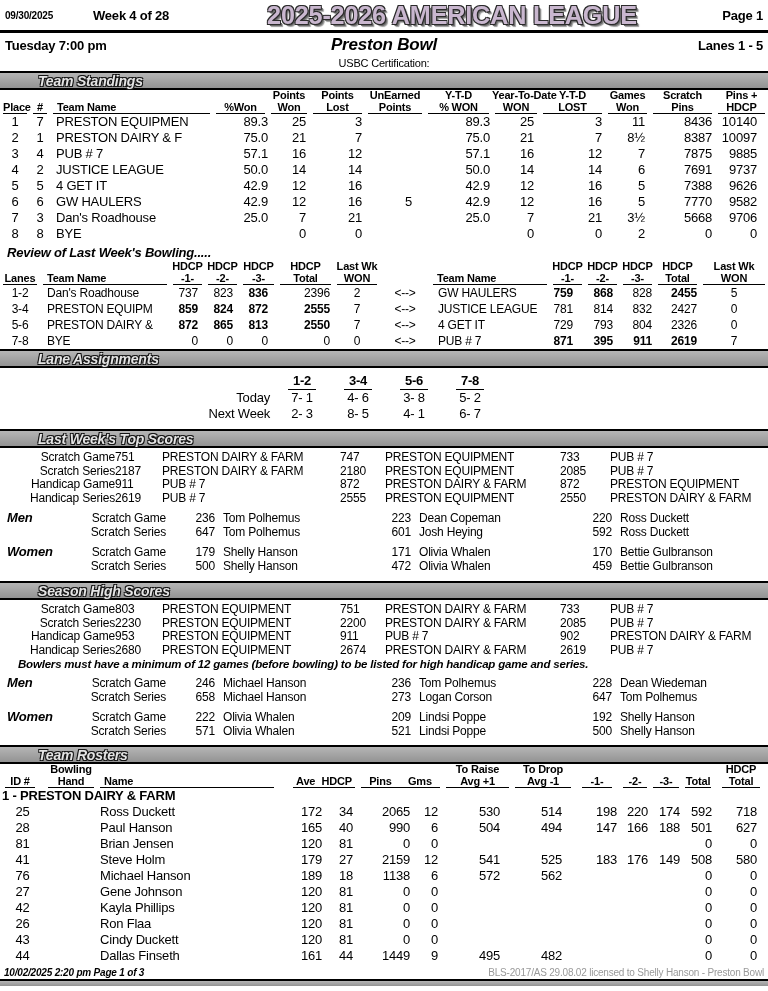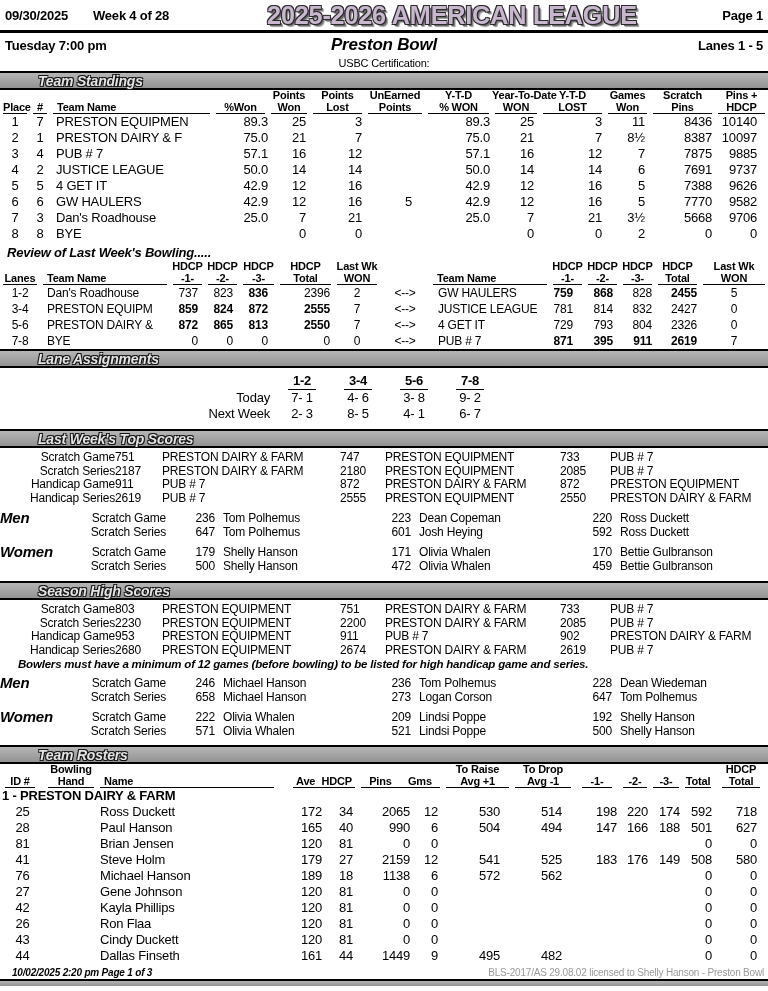--- a/index.html
+++ b/index.html
@@ -1,21 +1,21 @@
 <!DOCTYPE html>
 <html style="--title-fill: #c9b7cf; --section-bar: #939393; --section-bar-light: #b5b5b5; --footer-right: #9a9a9a;"><head>
 <meta charset="utf-8">
 <style>
   html,body{margin:0;padding:0;background:#fff;}
   body{width:768px;height:991px;overflow:hidden;font-family:"Liberation Sans","DejaVu Sans",sans-serif;color:#000;letter-spacing:-0.2px;}
   .page{width:768px;height:991px;position:relative;}
 
   
   .hdr1{display:flex;align-items:center;padding:1px 5px 0 5px;height:28px;}
-  .hdr-date{font-weight:bold;font-size:13px;width:88px;}
+  .hdr-date{font-weight:bold;font-size:10px;width:88px;}
   .hdr-week{font-weight:bold;font-size:13px;width:112px;}
   .hdr-title{flex:1;text-align:center;font-weight:bold;font-size:26px;line-height:26px;white-space:nowrap;
      color:var(--title-fill,#c9b7cf);
      text-shadow:-1px -1px 0 #2b2b2b,1px -1px 0 #2b2b2b,-1px 1px 0 #2b2b2b,1px 1px 0 #2b2b2b,2px 2px 0 #6a6a6a,3px 3px 1px #9a9a9a;
      transform:scaleX(.97);transform-origin:center;}
   .hdr-page{font-weight:bold;font-size:13px;width:64px;text-align:right;}
   .thick{border-top:3px solid #000;margin:1px 0 0 0;}
   .hdr2{display:flex;align-items:baseline;padding:2px 5px 0 5px;height:22px;}
   .hdr-day{font-weight:bold;font-size:13px;width:200px;}
   .hdr-center{flex:1;text-align:center;font-weight:bold;font-style:italic;font-size:17px;}
@@ -52,34 +52,34 @@
   .la-row .lab{text-align:right;}
   .la-row .v{text-align:center;}
   .la-h{display:inline-block;padding:0 5px;border-bottom:1px solid #000;font-weight:bold;}
 
   
   .ts-row{display:grid;grid-template-columns:115px 37px 188px 35px 185px 40px 168px;font-size:12px;line-height:13.5px;}
   .ts-row .lab{text-align:right;}
   .ts-row .sc{text-align:left;}
   .ts-row .nm{text-align:left;padding-left:10px;white-space:nowrap;overflow:hidden;}
   .g-block{display:grid;grid-template-columns:60px 708px;margin-top:6px;}
-  .gender{font-weight:bold;font-style:italic;font-size:15px;line-height:14px;}
+  .gender{padding-left:7px;font-weight:bold;font-style:italic;font-size:13px;line-height:14px;}
   .g2-row{display:grid;grid-template-columns:106px 49px 168px 28px 179px 22px 156px;font-size:12px;line-height:14px;}
   .g2-row .lab{text-align:right;}
   .g2-row .sc{text-align:right;}
   .g2-row .nm{text-align:left;padding-left:8px;white-space:nowrap;overflow:hidden;}
   .scores-wrap{margin-top:3px;}
   .note{font-weight:bold;font-style:italic;font-size:11.5px;margin:1px 0 2px 18px;}
 
   
   .roster td{font-size:13px;line-height:16px;}
   .teamlabel{font-weight:bold;font-size:13px;line-height:15px;padding-left:2px;}
 
   
-  .footer{display:flex;justify-content:space-between;align-items:flex-end;padding:1px 4px 0 12px;height:13px;}
+  .footer{display:flex;justify-content:space-between;align-items:flex-end;padding:1px 4px 0 4px;height:13px;}
   .f-left{font-weight:bold;font-style:italic;font-size:10px;}
   .f-right{font-size:10px;color:var(--footer-right,#9a9a9a);}
   .bottombar{height:5px;background:linear-gradient(#b5b5b5,#939393);border-top:2px solid #000;margin-top:1px;}
 </style>
 </head>
 <body>
 
 <div class="page">
 
   <div class="hdr1">
@@ -452,21 +452,21 @@
       <span class="v"><span class="la-h">1-2</span></span>
       <span class="v"><span class="la-h">3-4</span></span>
       <span class="v"><span class="la-h">5-6</span></span>
       <span class="v"><span class="la-h">7-8</span></span>
     </div>
     <div class="la-row">
       <span class="lab">Today</span>
       <span class="v">7- 1</span>
       <span class="v">4- 6</span>
       <span class="v">3- 8</span>
-      <span class="v">9- 2</span>
+      <span class="v">5- 2</span>
     </div>
     <div class="la-row">
       <span class="lab">Next Week</span>
       <span class="v">2- 3</span>
       <span class="v">8- 5</span>
       <span class="v">4- 1</span>
       <span class="v">6- 7</span>
     </div>
   </div>
 

